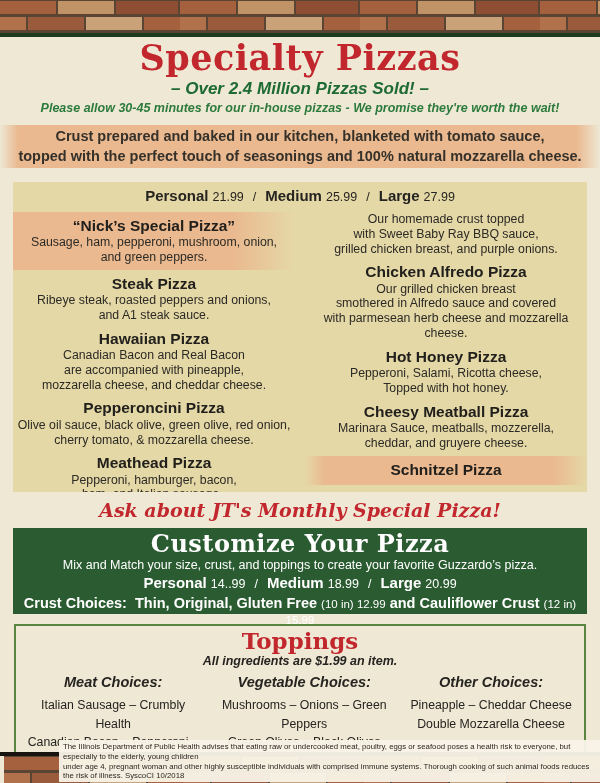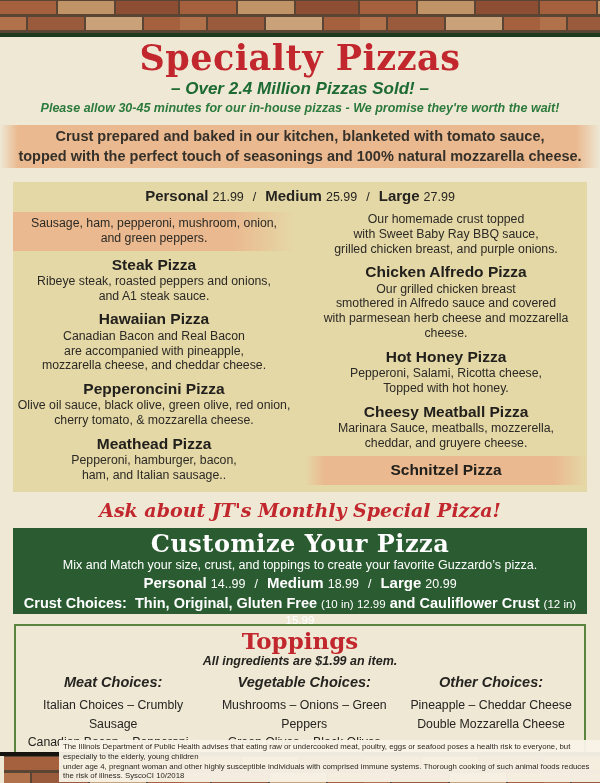--- a/index.html
+++ b/index.html
@@ -152,20 +152,21 @@
   <div class="crust-banner">Crust prepared and baked in our kitchen, blanketed with tomato sauce,
 topped with the perfect touch of seasonings and 100% natural mozzarella cheese.</div>
 
   <div class="panel">
     <div class="price-line">
       <span class="sz">Personal</span><span class="pr">21.99</span><span class="sl">/</span><span class="sz">Medium</span><span class="pr">25.99</span><span class="sl">/</span><span class="sz">Large</span><span class="pr">27.99</span>
     </div>
     <div class="pizza-grid">
       <div class="pcol">
         <div class="pizza-item hl-left">
+          <div class="pizza-name">“Nick’s Special Pizza”</div>
           <div class="pizza-desc">Sausage, ham, pepperoni, mushroom, onion,
 and green peppers.</div>
         </div>
         <div class="pizza-item">
           <div class="pizza-name">Steak Pizza</div>
           <div class="pizza-desc">Ribeye steak, roasted peppers and onions,
 and A1 steak sauce.</div>
         </div>
         <div class="pizza-item">
           <div class="pizza-name">Hawaiian Pizza</div>
@@ -230,21 +231,21 @@
       <span class="small">(12 in) 15.99</span>
     </div>
   </div>
 
   <div class="toppings">
     <div class="toppings-title">Toppings</div>
     <div class="toppings-note">All ingredients are $1.99 an item.</div>
     <div class="top-grid">
       <div class="top-col">
         <div class="top-col-header">Meat Choices:</div>
-        <div class="top-item">Italian Choices – Crumbly Sausage</div>
+        <div class="top-item">Italian Sausage – Crumbly Health</div>
         <div class="top-item">Canadian Bacon – Pepperoni – Ham</div>
         <div class="top-item">Hamburger – Real Bacon – Chicken</div>
       </div>
       <div class="top-col">
         <div class="top-col-header">Vegetable Choices:</div>
         <div class="top-item">Mushrooms – Onions – Green Peppers</div>
         <div class="top-item">Green Olives – Black Olives</div>
         <div class="top-item">Pepperoncini Peppers</div>
       </div>
       <div class="top-col">

